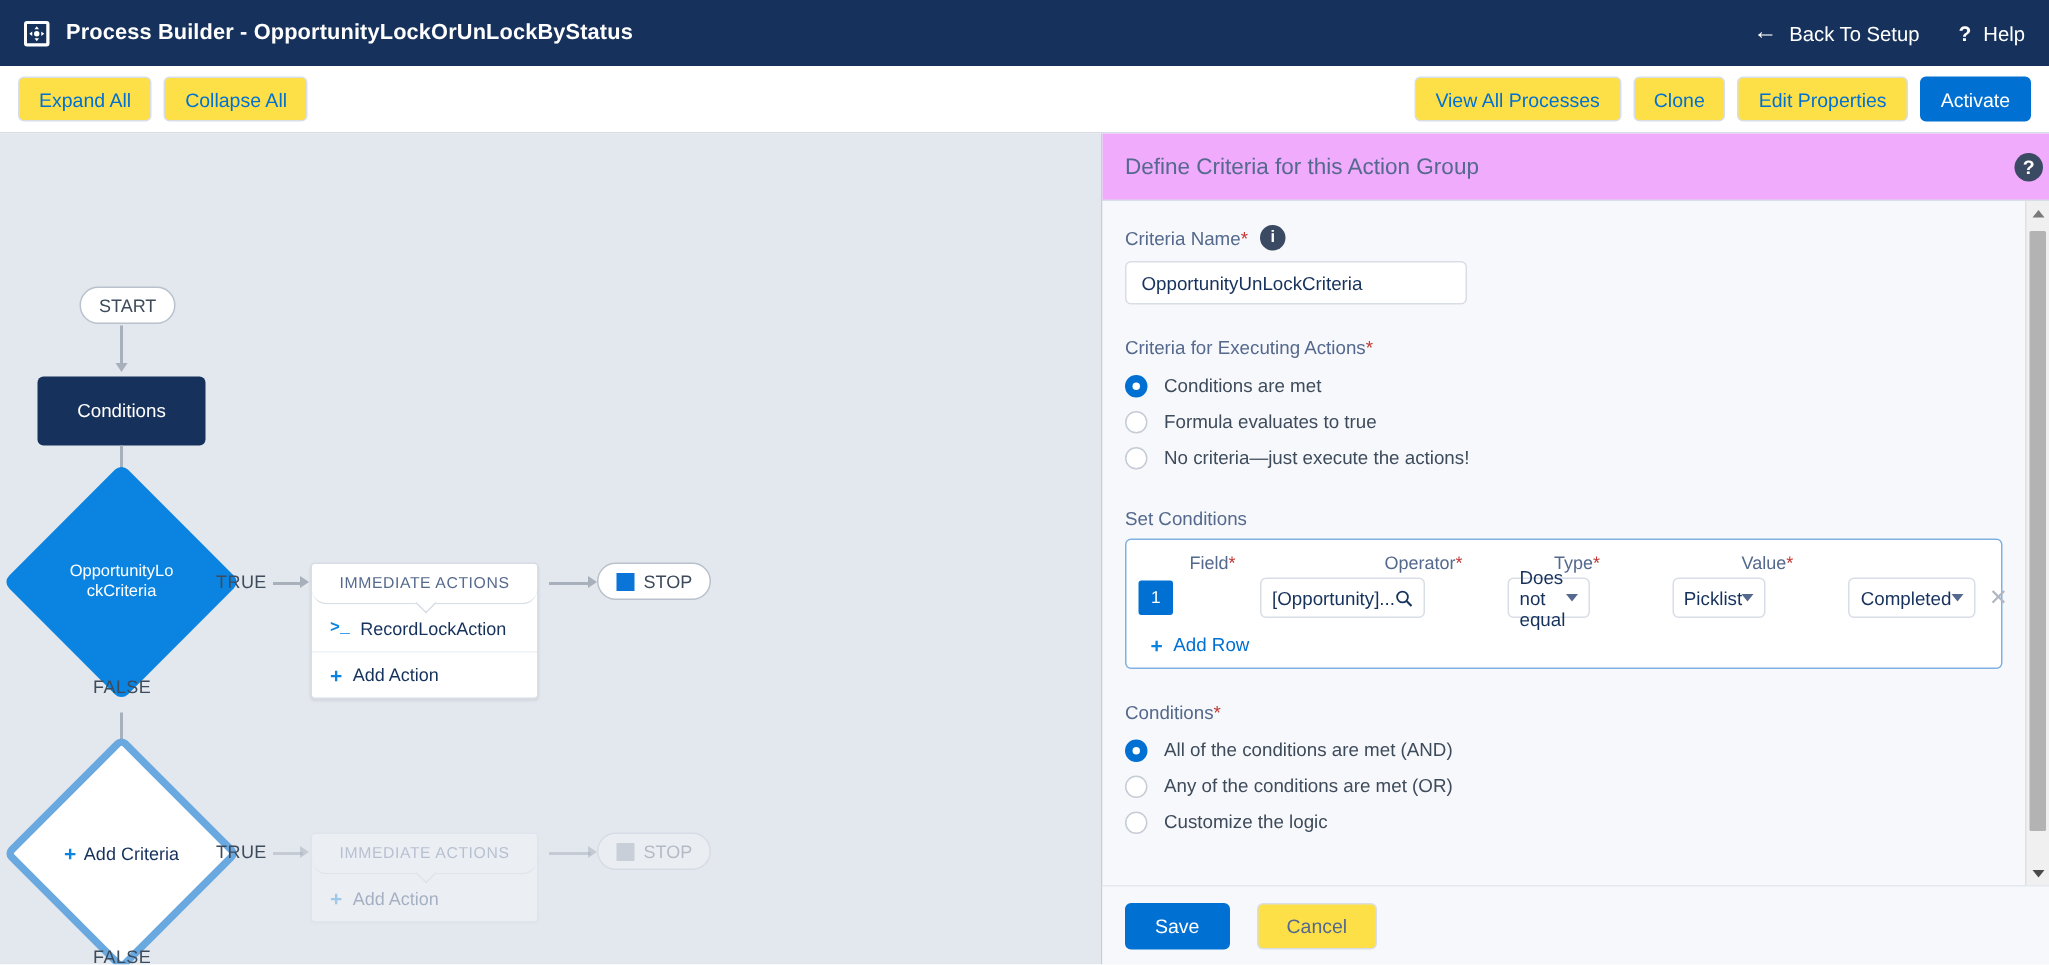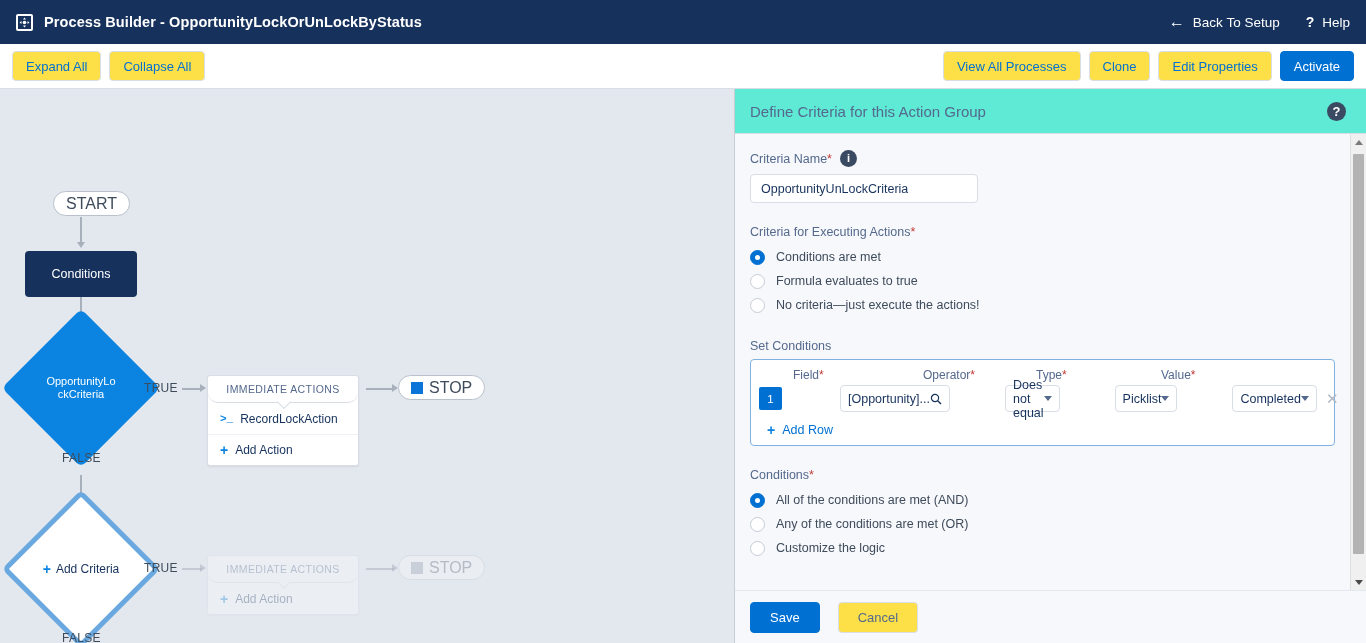--- a/index.html
+++ b/index.html
@@ -90,21 +90,21 @@
   }
   .node { position: absolute; }
 
   .pill {
     border: 1px solid #b9c2cc;
     background: #fff;
     border-radius: 14px;
     height: 25px;
     display: flex; align-items: center; justify-content: center;
     gap: 6px;
-    font-size: 16px;
+    font-size: 12px;
     color: #3e4b5b;
     padding: 0 12px;
     cursor: pointer;
   }
   .pill .sq {
     width: 12px; height: 12px;
     background: #0a74d8;
     display: inline-block;
   }
   .pill.faded { opacity: .28; }
@@ -216,24 +216,24 @@
 
   
   .panel {
     width: 631px;
     background: #f7f8fb;
     display: flex; flex-direction: column;
     position: relative;
   }
   .panel-head {
     height: 45px;
-    background: #5eead4;
+    background: #f0abfc;
     border-bottom: 1px solid #d8dde6;
     display: flex; align-items: center;
-    padding: 0 20px 0 15px;
+    padding: 0 4px 0 15px;
   }
   .panel-title { font-size: 15px; color: #54698d; }
   .circle-icon {
     width: 17px; height: 17px;
     border-radius: 50%;
     background: #3b4a63;
     color: #fff;
     font-size: 11px; font-weight: bold;
     display: inline-flex; align-items: center; justify-content: center;
     line-height: 1;

